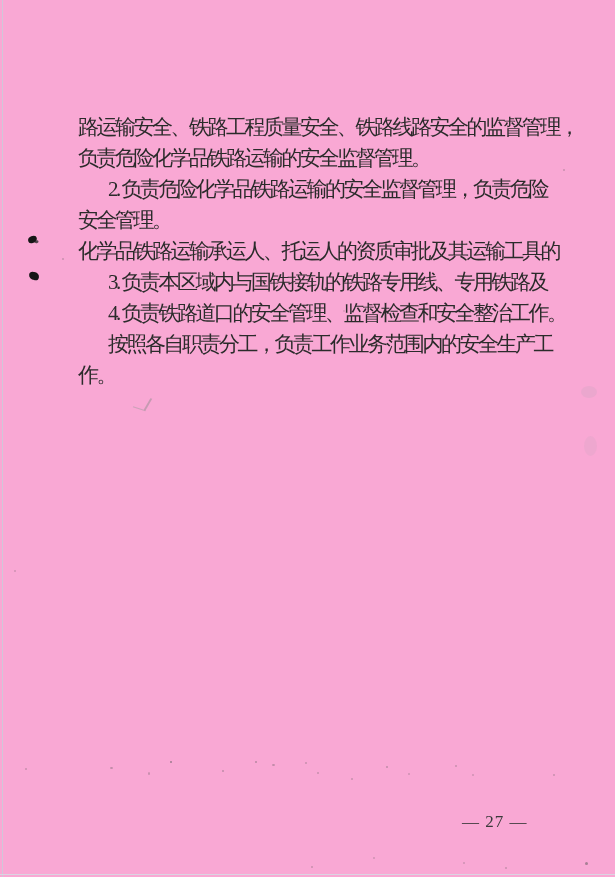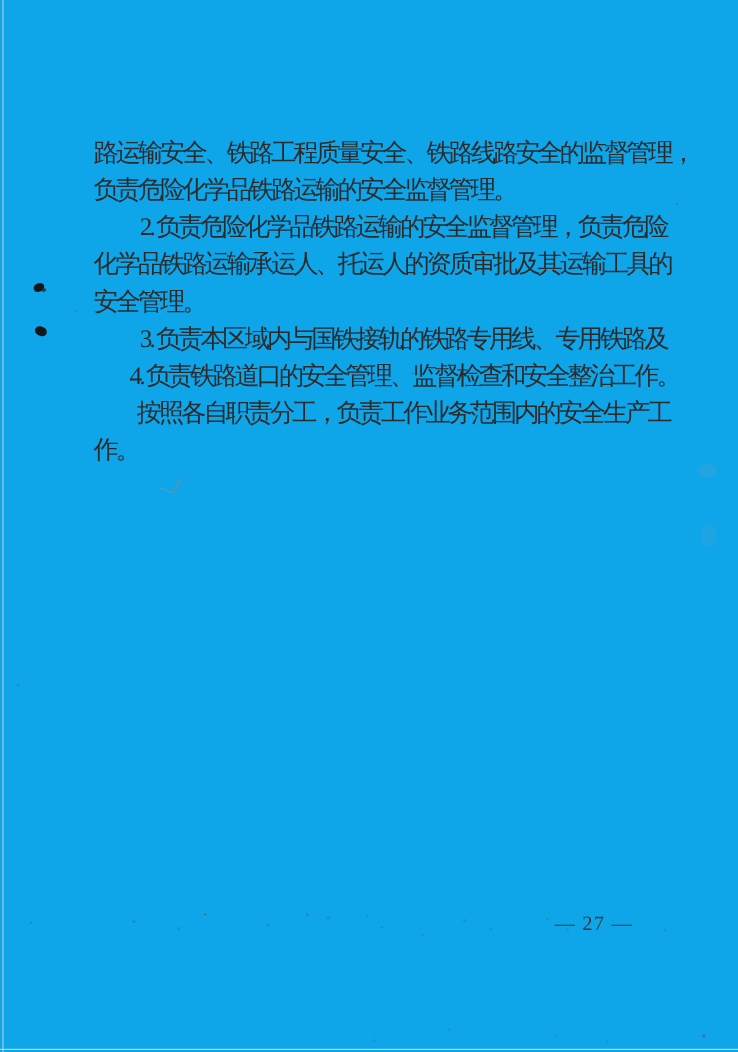--- a/index.html
+++ b/index.html
@@ -4,21 +4,21 @@
 <style>
   html, body {
     margin: 0;
     padding: 0;
     background: #ffffff;
   }
   .page {
     position: relative;
     width: 615px;
     height: 877px;
-    background: #0ea5e9;
+    background: #f9a8d4;
     overflow: hidden;
     font-family: "Liberation Serif", "DejaVu Serif", serif;
     color: #2b2b2b;
   }
   
   .edge-left {
     position: absolute;
     left: 2px; top: 0;
     width: 1px; height: 877px;
     background: #c9cdd8;
@@ -39,29 +39,28 @@
   }
   .line {
     height: 31px;
     line-height: 31px;
     font-size: 21px;
     letter-spacing: -2.5px;
     white-space: nowrap;
   }
   .indent {
     padding-left: 30px;
-    text-align: center;
   }
   .heading {
     font-weight: bold;
   }
   .page-number {
     position: absolute;
     left: 462px;
-    top: 760px;
+    top: 812px;
     font-size: 17px;
     letter-spacing: 1px;
     color: #3a3a3a;
   }
   
   .speck {
     position: absolute;
     background: #161616;
   }
   .speck-1 {
@@ -122,22 +121,22 @@
 
 <div class="page">
 
   <div class="edge-left"></div>
   <div class="edge-bottom"></div>
 
   <div class="text-block">
     <div class="line">路运输安全、铁路工程质量安全、铁路线路安全的监督管理，</div>
     <div class="line">负责危险化学品铁路运输的安全监督管理。</div>
     <div class="line indent">2. 负责危险化学品铁路运输的安全监督管理，负责危险</div>
+    <div class="line">安全管理。</div>
     <div class="line">化学品铁路运输承运人、托运人的资质审批及其运输工具的</div>
-    <div class="line">安全管理。</div>
     <div class="line indent">3. 负责本区域内与国铁接轨的铁路专用线、专用铁路及</div>
     <div class="line indent">4. 负责铁路道口的安全管理、监督检查和安全整治工作。</div>
     <div class="line indent">按照各自职责分工，负责工作业务范围内的安全生产工</div>
     <div class="line">作。</div>
   </div>
 
   <div class="page-number">— 27 —</div>
 
   <div class="speck speck-1"></div>
   <div class="speck speck-2"></div>

